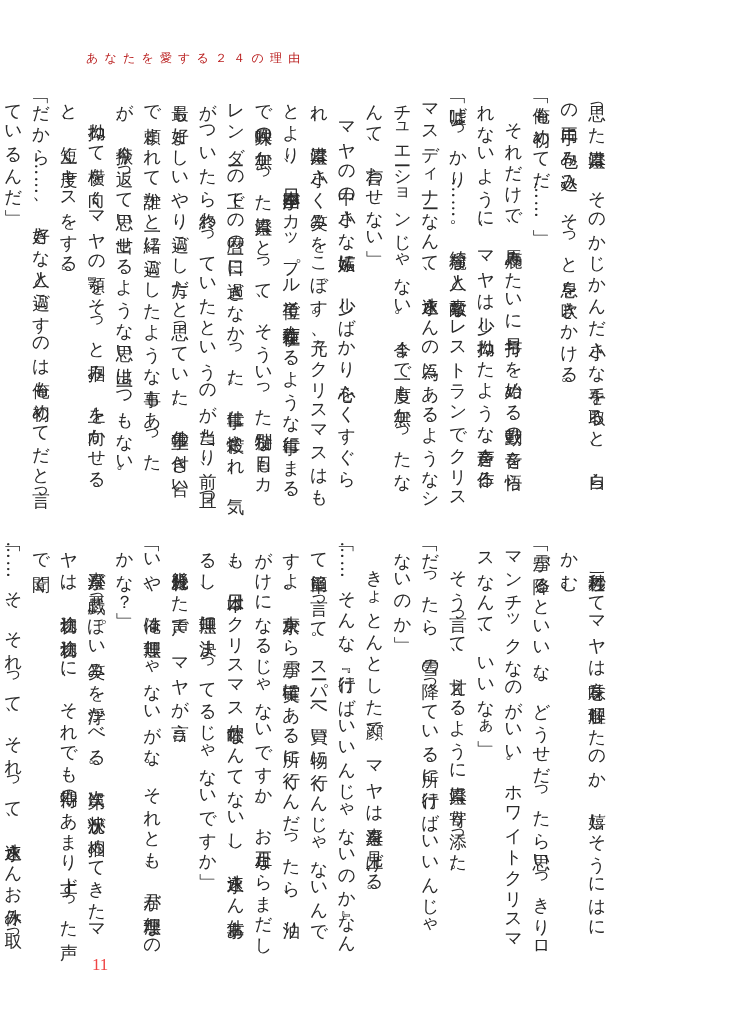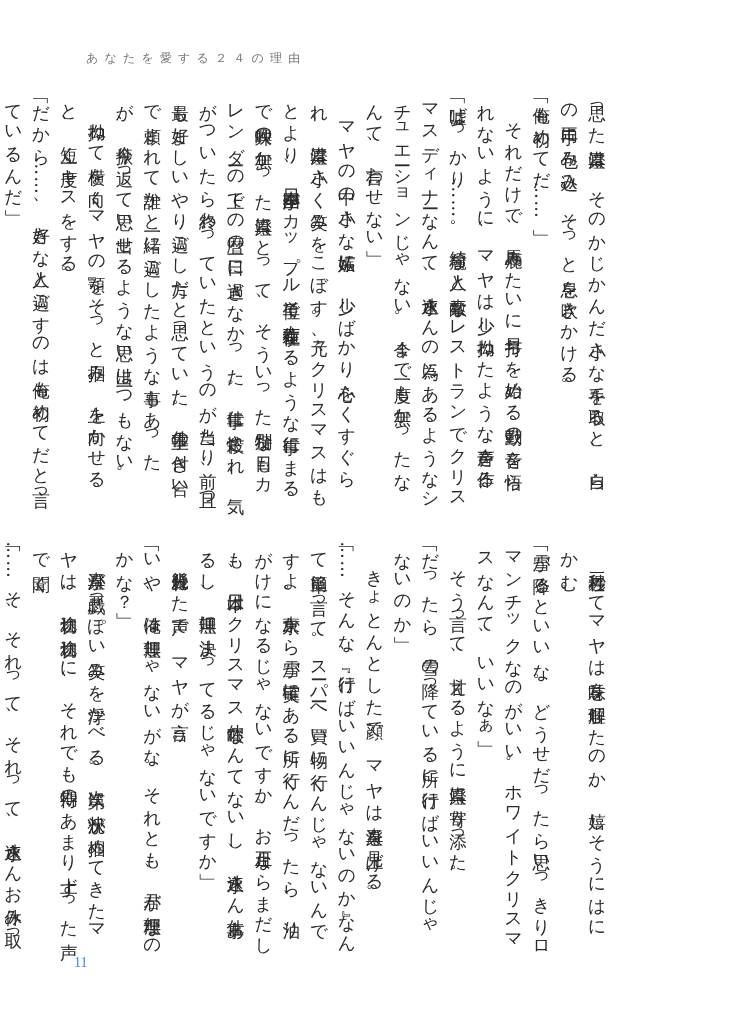--- a/index.html
+++ b/index.html
@@ -1,29 +1,29 @@
 <!DOCTYPE html>
 <html><head>
 <meta charset="utf-8">
 <style>
   html, body { margin: 0; padding: 0; background: #ffffff; }
   body { width: 730px; height: 1024px; position: relative; overflow: hidden;
          font-family: "DejaVu Serif", "Liberation Serif", serif; color: #2a2a2a; }
   .running-header { position: absolute; left: 86px; top: 50px; font-size: 12px;
-         letter-spacing: 6.2px; color: #737373; white-space: nowrap; }
+         letter-spacing: 6.2px; color: #b91c1c; white-space: nowrap; }
   .block { position: absolute; right: 120px; width: 530px;
          writing-mode: vertical-rl; -webkit-writing-mode: vertical-rl;
          font-size: 17.6px; line-height: 27.8px; letter-spacing: 1.3px;
          text-orientation: mixed; }
   .block.top { top: 92px; height: 410px; }
   .block.bottom { top: 540px; height: 410px; }
   .para { margin: 0; padding: 0; }
   .indent { text-indent: 1em; }
-  .page-number { position: absolute; left: 74px; top: 955px; font-size: 14px;
-         color: #3b82f6; font-family: "Liberation Serif", serif; }
+  .page-number { position: absolute; left: 92px; top: 955px; font-size: 17px;
+         color: #ef4444; font-family: "Liberation Serif", serif; }
 </style>
 </head>
 <body>
 
 <div class="running-header">あなたを愛する２４の理由</div>
 
 <div class="block top">
   <p class="para">思った真澄は、そのかじかんだ小さな手を取ると、自らの両手に包み込み、そっと息を吹きかける。</p>
   <p class="para">「俺も初めてだ……」</p>
   <p class="para indent">それだけで、馬鹿みたいに早打ちを始める鼓動の音を悟られないように、マヤは少し拗ねたような声音を作る。</p>

